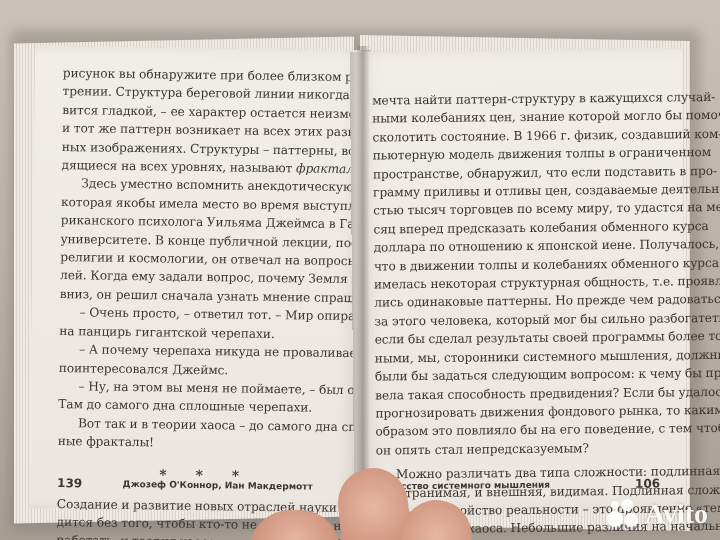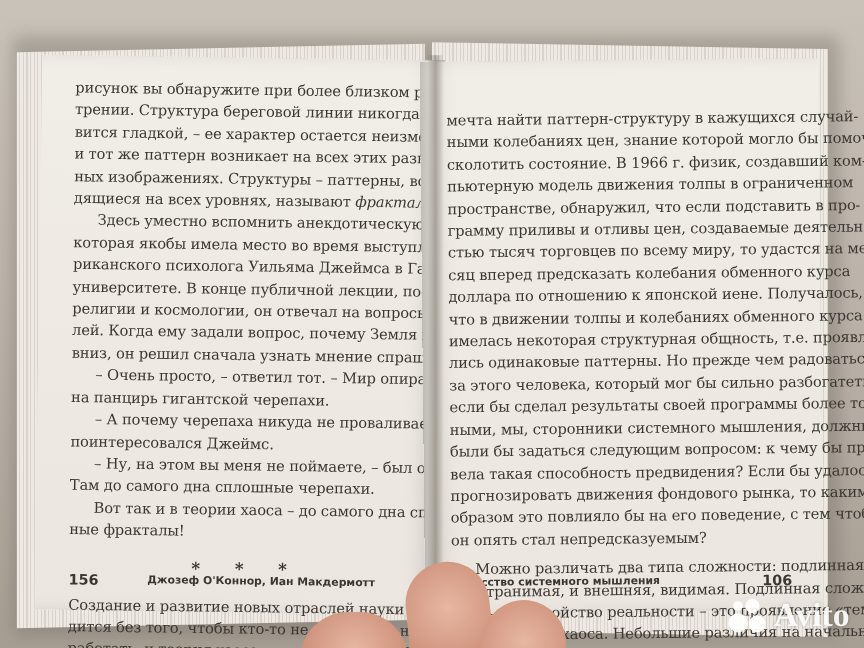--- a/index.html
+++ b/index.html
@@ -102,21 +102,21 @@
   <div class="line indent">– Ну, на этом вы меня не поймаете, – был ответ. –</div>
   <div class="line">Там до самого дна сплошные черепахи.</div>
   <div class="line indent">Вот так и в теории хаоса – до самого дна сплош-</div>
   <div class="line">ные фракталы!</div>
   <div class="sep">* * *</div>
   <div class="line">Создание и развитие новых отраслей науки редко обхо-</div>
   <div class="line">дится без того, чтобы кто-то не попытался на этом за-</div>
   <div class="line">работать, и теория хаоса – не исключение. Фондовый</div>
 
   <div class="footer">
-    <span class="pnum">156</span>
+    <span class="pnum">139</span>
     <span>Джозеф О'Коннор, Иан Макдермотт</span>
     <span></span>
   </div>
 </div>
 
 <div class="page page-right">
   <div class="line">мечта найти паттерн-структуру в кажущихся случай-</div>
   <div class="line">ными колебаниях цен, знание которой могло бы помочь</div>
   <div class="line">сколотить состояние. В 1966 г. физик, создавший ком-</div>
   <div class="line">пьютерную модель движения толпы в ограниченном</div>

